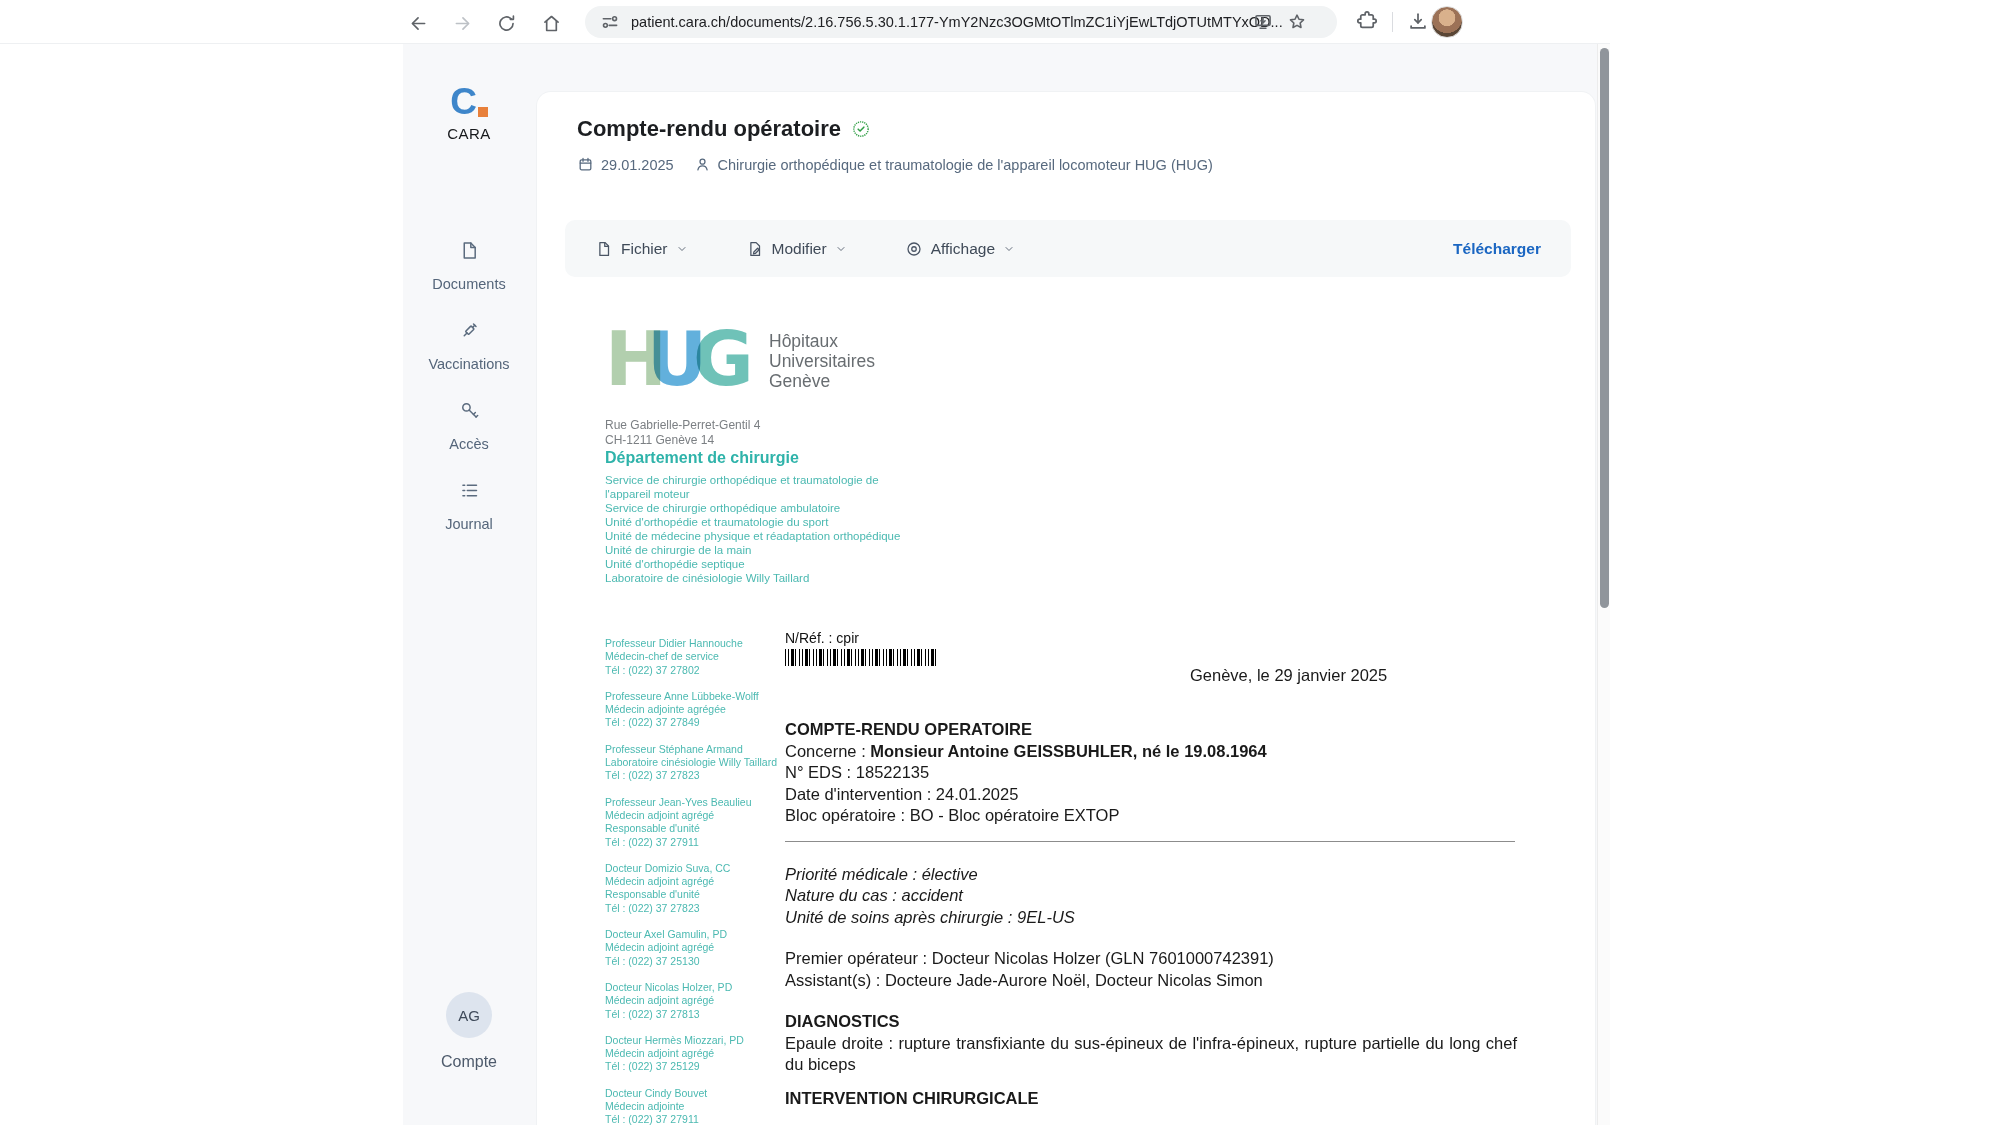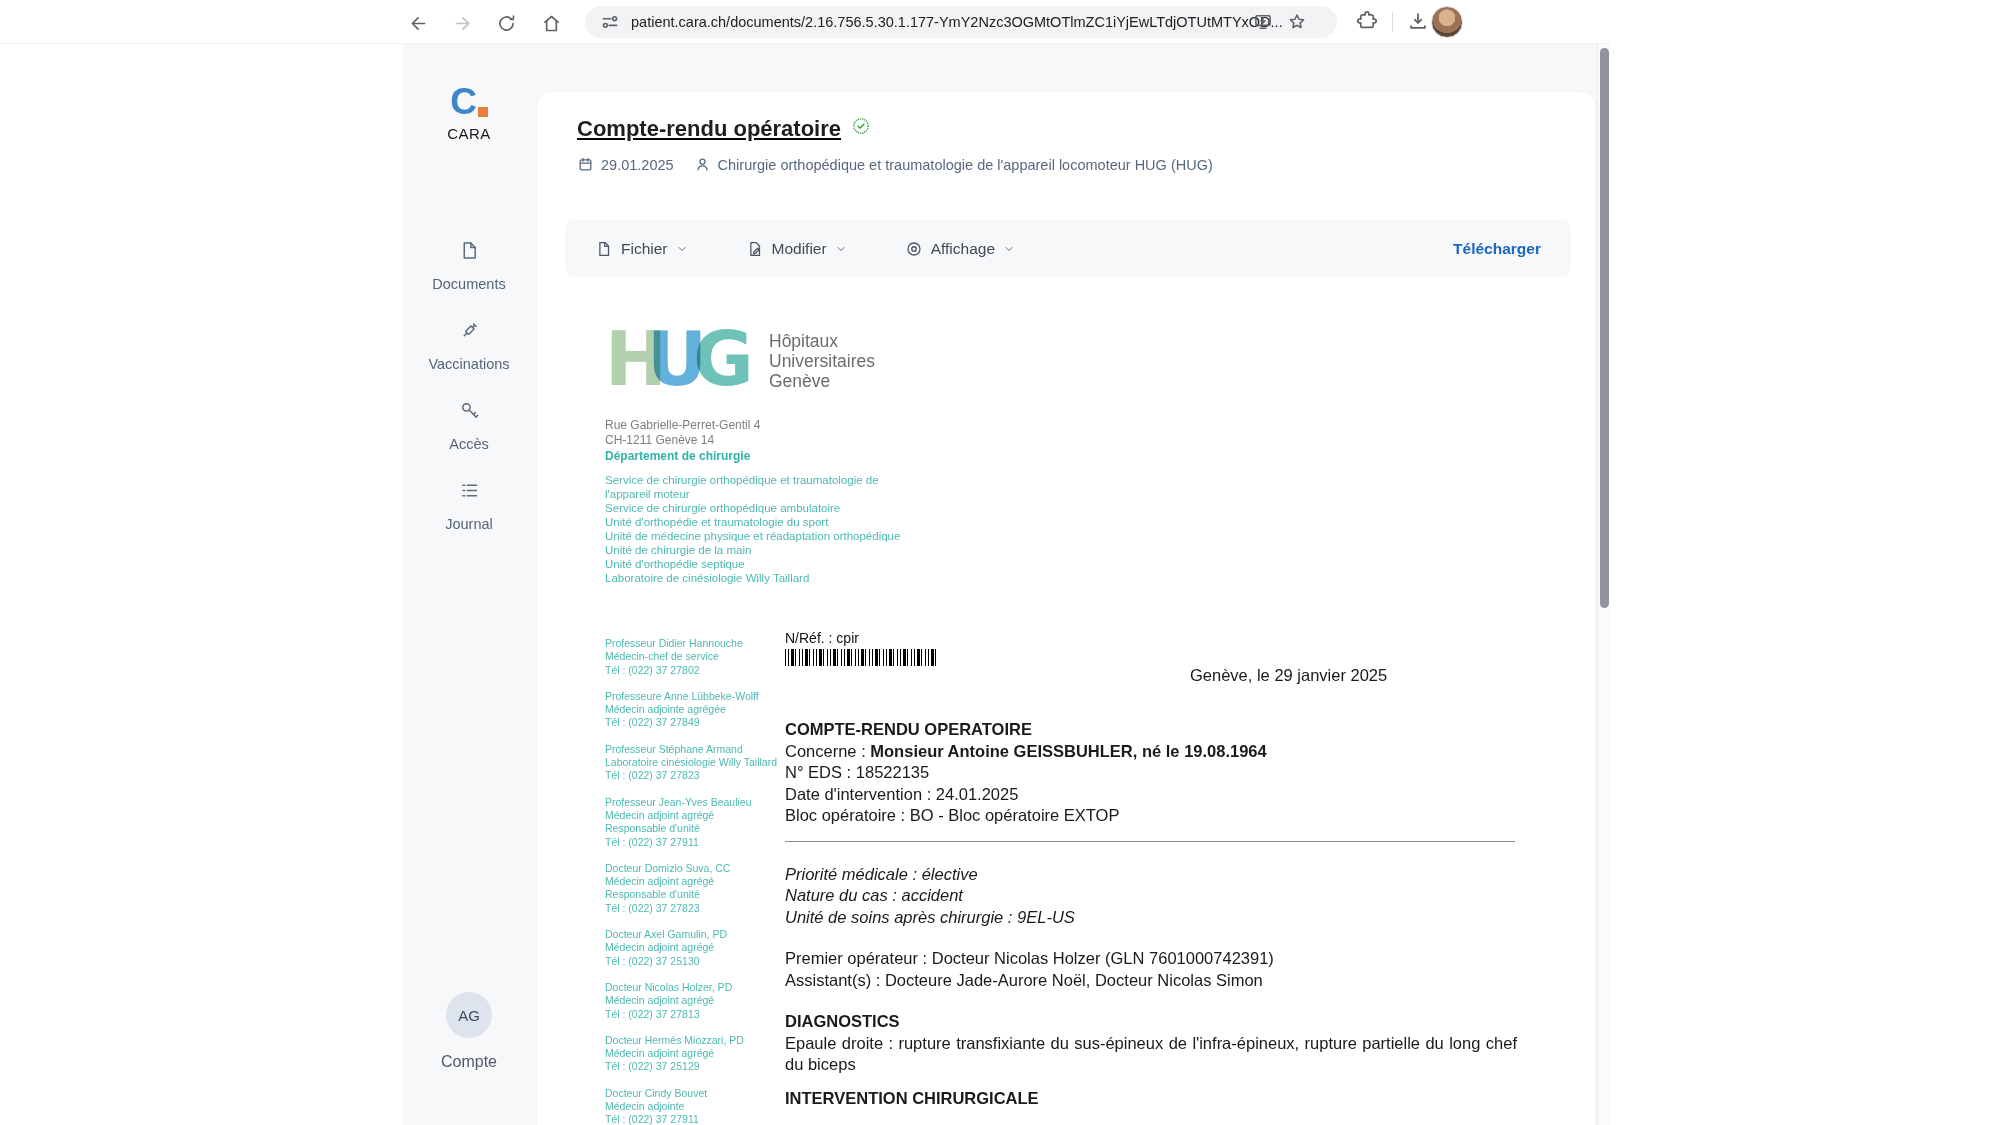--- a/index.html
+++ b/index.html
@@ -41,21 +41,21 @@
   .side-item { position:absolute; left:0; width:132px; height:56px; display:flex; flex-direction:column; align-items:center; justify-content:flex-start; gap:15px; color:#5b6b7e; }
   .side-item svg { width:21px; height:21px; }
   .sic { fill:none; stroke:#5b6b7e; stroke-width:1.7; stroke-linecap:round; stroke-linejoin:round; }
   .side-label { font-size:14.5px; color:#54657a; }
   .account { position:absolute; left:0; top:948px; width:132px; display:flex; flex-direction:column; align-items:center; }
   .account-avatar { width:46px; height:46px; border-radius:50%; background:#dde4ee; display:flex; align-items:center; justify-content:center; font-size:15px; color:#3f4a5a; }
   .account-label { margin-top:15px; font-size:16px; color:#4d5a6b; }
 
   
   .card { position:absolute; left:537px; top:92px; width:1058px; height:1033px; background:#fff; border-radius:14px 14px 0 0; box-shadow:0 0 0 1px #f0f2f4; }
-  .doc-title-row { position:absolute; left:40px; top:24px; display:flex; align-items:flex-start; gap:10px;text-decoration:underline; }
+  .doc-title-row { position:absolute; left:40px; top:24px; display:flex; align-items:center; gap:10px; }
   .doc-title { font-size:22px; font-weight:700; color:#1c1e21; }
   .verified { width:20px; height:20px; }
   .doc-meta { position:absolute; left:40px; top:64px; display:flex; align-items:center; gap:20px; font-size:14.5px; color:#57697e; }
   .meta-item { display:flex; align-items:center; gap:7px; }
   .mic { fill:none; stroke:#57697e; stroke-width:1.8; stroke-linecap:round; stroke-linejoin:round; }
   .meta-item svg { width:17px; height:17px; }
 
   .doc-toolbar { position:absolute; left:28px; top:128px; width:1006px; height:57px; background:#f6f8f9; border-radius:10px; display:flex; align-items:center; padding:0 30px; gap:58px; }
   .menu-item { display:flex; align-items:center; gap:8px; font-size:15.5px; color:#3f4a58; }
   .menu-item svg.mi { width:18px; height:18px; }
@@ -65,21 +65,21 @@
 
   
   .letter { position:absolute; left:0; top:0; width:100%; height:100%; color:#1a1a1a; }
   .hug-logo { position:absolute; left:68px; top:231px; width:160px; height:72px; }
   .hug-letter { position:absolute; top:0; font-size:74px; line-height:72px; font-weight:700; font-family:"DejaVu Sans", sans-serif; mix-blend-mode:multiply; }
   .hug-h { left:0;    color:#b2cfae; }
   .hug-u { left:42px; color:#62b0dc; }
   .hug-g { left:88px; color:#6fc2b8; }
   .hug-name { position:absolute; left:232px; top:239px; font-size:17.5px; line-height:20px; color:#686d71; }
   .address { position:absolute; left:68px; top:326px; font-size:12px; line-height:15px; color:#7b7f83; }
-  .department { position:absolute; left:68px; top:357px; font-size:12px; font-weight:700; color:#2fb3aa; }
+  .department { position:absolute; left:68px; top:357px; font-size:16px; font-weight:700; color:#2fb3aa; }
   .services { position:absolute; left:68px; top:381px; width:312px; font-size:11.5px; line-height:14px; color:#4bb9b1; }
   .doctors { position:absolute; left:68px; top:545px; width:196px; display:flex; flex-direction:column; gap:13px; }
   .doctor { font-size:10.5px; line-height:13.3px; color:#4bb9b1; }
 
   .letter-main { position:absolute; left:248px; top:538px; width:732px; }
   .ref-line { font-size:14px; color:#111; }
   .barcode { margin-top:3px; width:152px; height:17px;
       background: repeating-linear-gradient(90deg,#000 0 1.5px,#fff 1.5px 3px,#000 3px 4px,#fff 4px 6.5px,#000 6.5px 9px,#fff 9px 10.5px,#000 10.5px 11.5px,#fff 11.5px 14px); }
   .place-date { position:absolute; left:405px; top:36px; font-size:16.5px; }
   .lm { font-size:16.5px; line-height:21.5px; }

